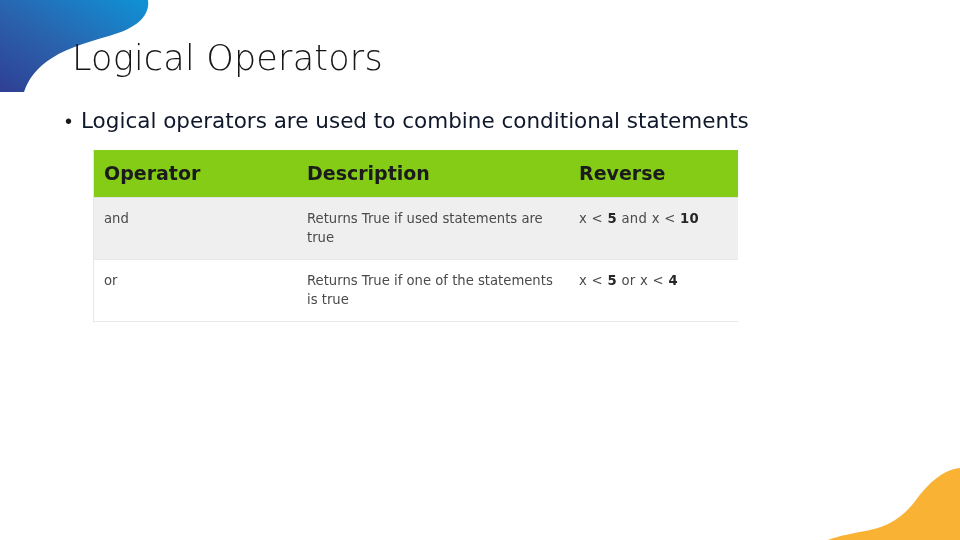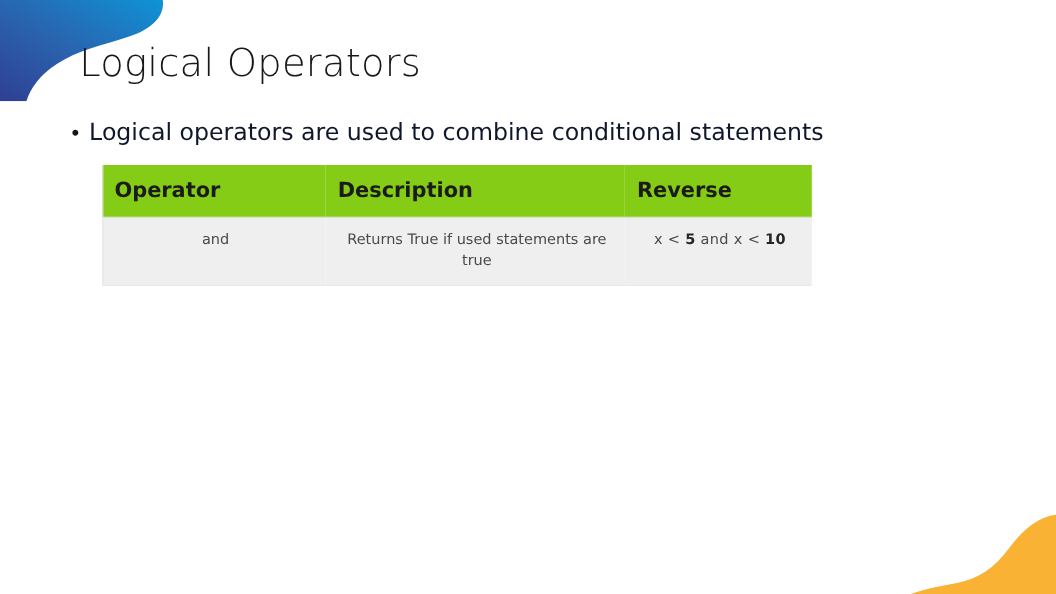--- a/index.html
+++ b/index.html
@@ -87,21 +87,21 @@
     text-align: left;
     font-size: 19px;
     font-weight: bold;
     color: #1b1b1b;
     padding: 12px 8px 13px 11px;
     background: #84cc16;
     border-bottom: 1px solid #e3e3e3;
     vertical-align: top;
   }
   table.op-table td {
-    text-align: center;
+    text-align: left;
     font-size: 13.2px;
     line-height: 19px;
     color: #4a4a4a;
     padding: 11px 8px 12px 11px;
     vertical-align: top;
     border-bottom: 1px solid #e8e8e8;
   }
   table.op-table tr.striped td {
     background: #efefef;
   }
@@ -174,15 +174,20 @@
         <th>Description</th>
         <th>Reverse</th>
       </tr>
     </thead>
     <tbody>
       <tr class="striped">
         <td class="cell-op">and</td>
         <td class="cell-desc">Returns True if used statements are true</td>
         <td class="cell-ex"><span>x &lt; </span><b>5</b><span> and  x &lt; </span><b>10</b></td>
       </tr>
+      <tr class="plain">
+        <td class="cell-op">or</td>
+        <td class="cell-desc">Returns True if one of the statements is true</td>
+        <td class="cell-ex"><span>x &lt; </span><b>5</b><span> or x &lt; </span><b>4</b></td>
+      </tr>
     </tbody>
   </table>
 </div>
 
 </body></html>

